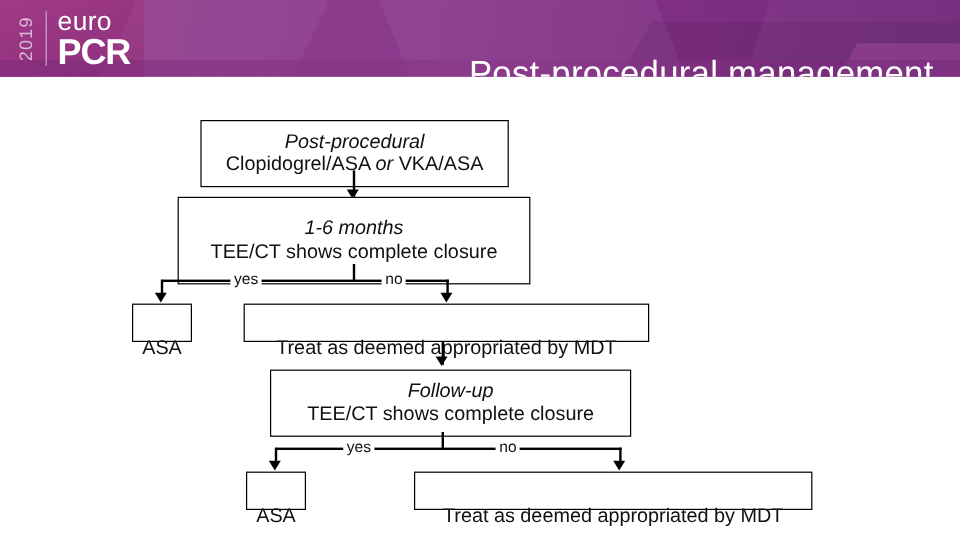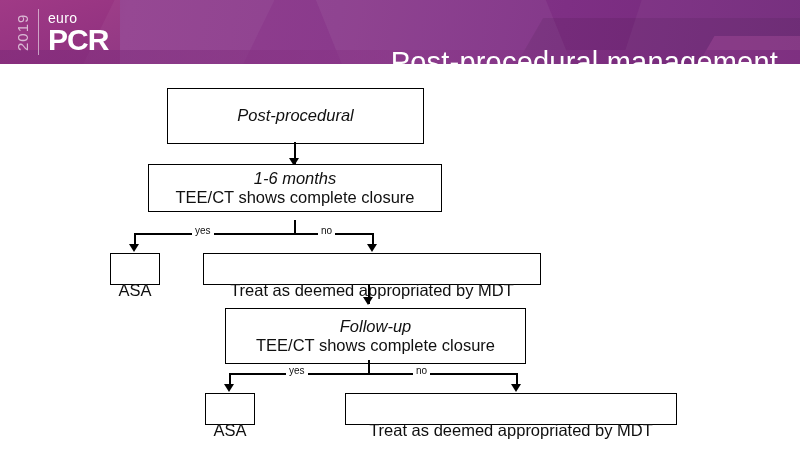--- a/index.html
+++ b/index.html
@@ -37,21 +37,21 @@
   .logo{position:absolute;left:14px;top:7px;height:50px;display:flex;align-items:stretch;}
   .logo-year{
     color:#e6cfe3;font-size:15px;letter-spacing:1px;
     writing-mode:vertical-rl;transform:rotate(180deg);
     display:flex;align-items:center;justify-content:center;
     height:50px;font-family:"Liberation Sans",sans-serif;
     opacity:.85;
   }
   .logo-divider{width:1px;background:rgba(255,255,255,.55);margin:2px 9px 2px 7px;}
   .logo-words{display:flex;flex-direction:column;justify-content:center;line-height:1;}
-  .logo-euro{color:#ffffff;font-size:14px;font-weight:400;letter-spacing:.3px;margin-bottom:1px;}
+  .logo-euro{color:#ffffff;font-size:22px;font-weight:400;letter-spacing:.3px;margin-bottom:1px;}
   .logo-pcr{color:#ffffff;font-size:30px;font-weight:700;letter-spacing:-1px;line-height:.92;}
 
   .hdr-title{
     position:absolute;right:22px;top:14px;
     color:#ffffff;font-size:29px;font-weight:400;letter-spacing:.2px;
     white-space:nowrap;
     margin-top:32px;
   }
 
   
@@ -67,21 +67,21 @@
   .box .one{font-size:16.5px;margin-top:44px;}
 
   .ln{position:absolute;background:#000;}
   .vl{width:1.8px;}
   .hl{height:1.8px;}
   .arrow{
     position:absolute;width:0;height:0;
     border-left:5.5px solid transparent;border-right:5.5px solid transparent;
     border-top:8px solid #000;
   }
-  .lbl{position:absolute;font-size:10px;color:#101010;background:#fff;padding:0 3px;}
+  .lbl{position:absolute;font-size:13px;color:#101010;background:#fff;padding:0 3px;}
 </style>
 </head>
 <body>
 
 <div id="slide">
 
   <div class="header">
     <div class="hdr-facet f1"></div>
     <div class="hdr-facet f2"></div>
     <div class="hdr-facet f3"></div>
@@ -97,28 +97,29 @@
         <div class="logo-euro">euro</div>
         <div class="logo-pcr">PCR</div>
       </div>
     </div>
 
     <div class="hdr-title">Post-procedural management</div>
   </div>
 
   <div class="fc">
 
-    <div class="box" style="left:167px;top:24px;width:257px;height:56px;">
+    <div class="box" style="left:167px;top:36px;width:257px;height:56px;">
       <div class="ital">Post-procedural</div>
+      <div class="reg">Clopidogrel/ASA <i>or</i> VKA/ASA</div>
     </div>
 
     <div class="ln vl" style="left:294px;top:78px;height:22px;"></div>
     <div class="arrow" style="left:289px;top:94px;"></div>
 
-    <div class="box" style="left:148px;top:100px;width:294px;height:48px;">
+    <div class="box" style="left:148px;top:100px;width:294px;height:73px;">
       <div class="ital">1-6 months</div>
       <div class="reg">TEE/CT shows complete closure</div>
     </div>
 
     <div class="ln vl" style="left:294px;top:156px;height:14px;"></div>
 
     <div class="ln hl" style="left:135px;top:169px;width:239px;"></div>
 
     <div class="ln vl" style="left:134px;top:169px;height:14px;"></div>
     <div class="arrow" style="left:129px;top:180px;"></div>

